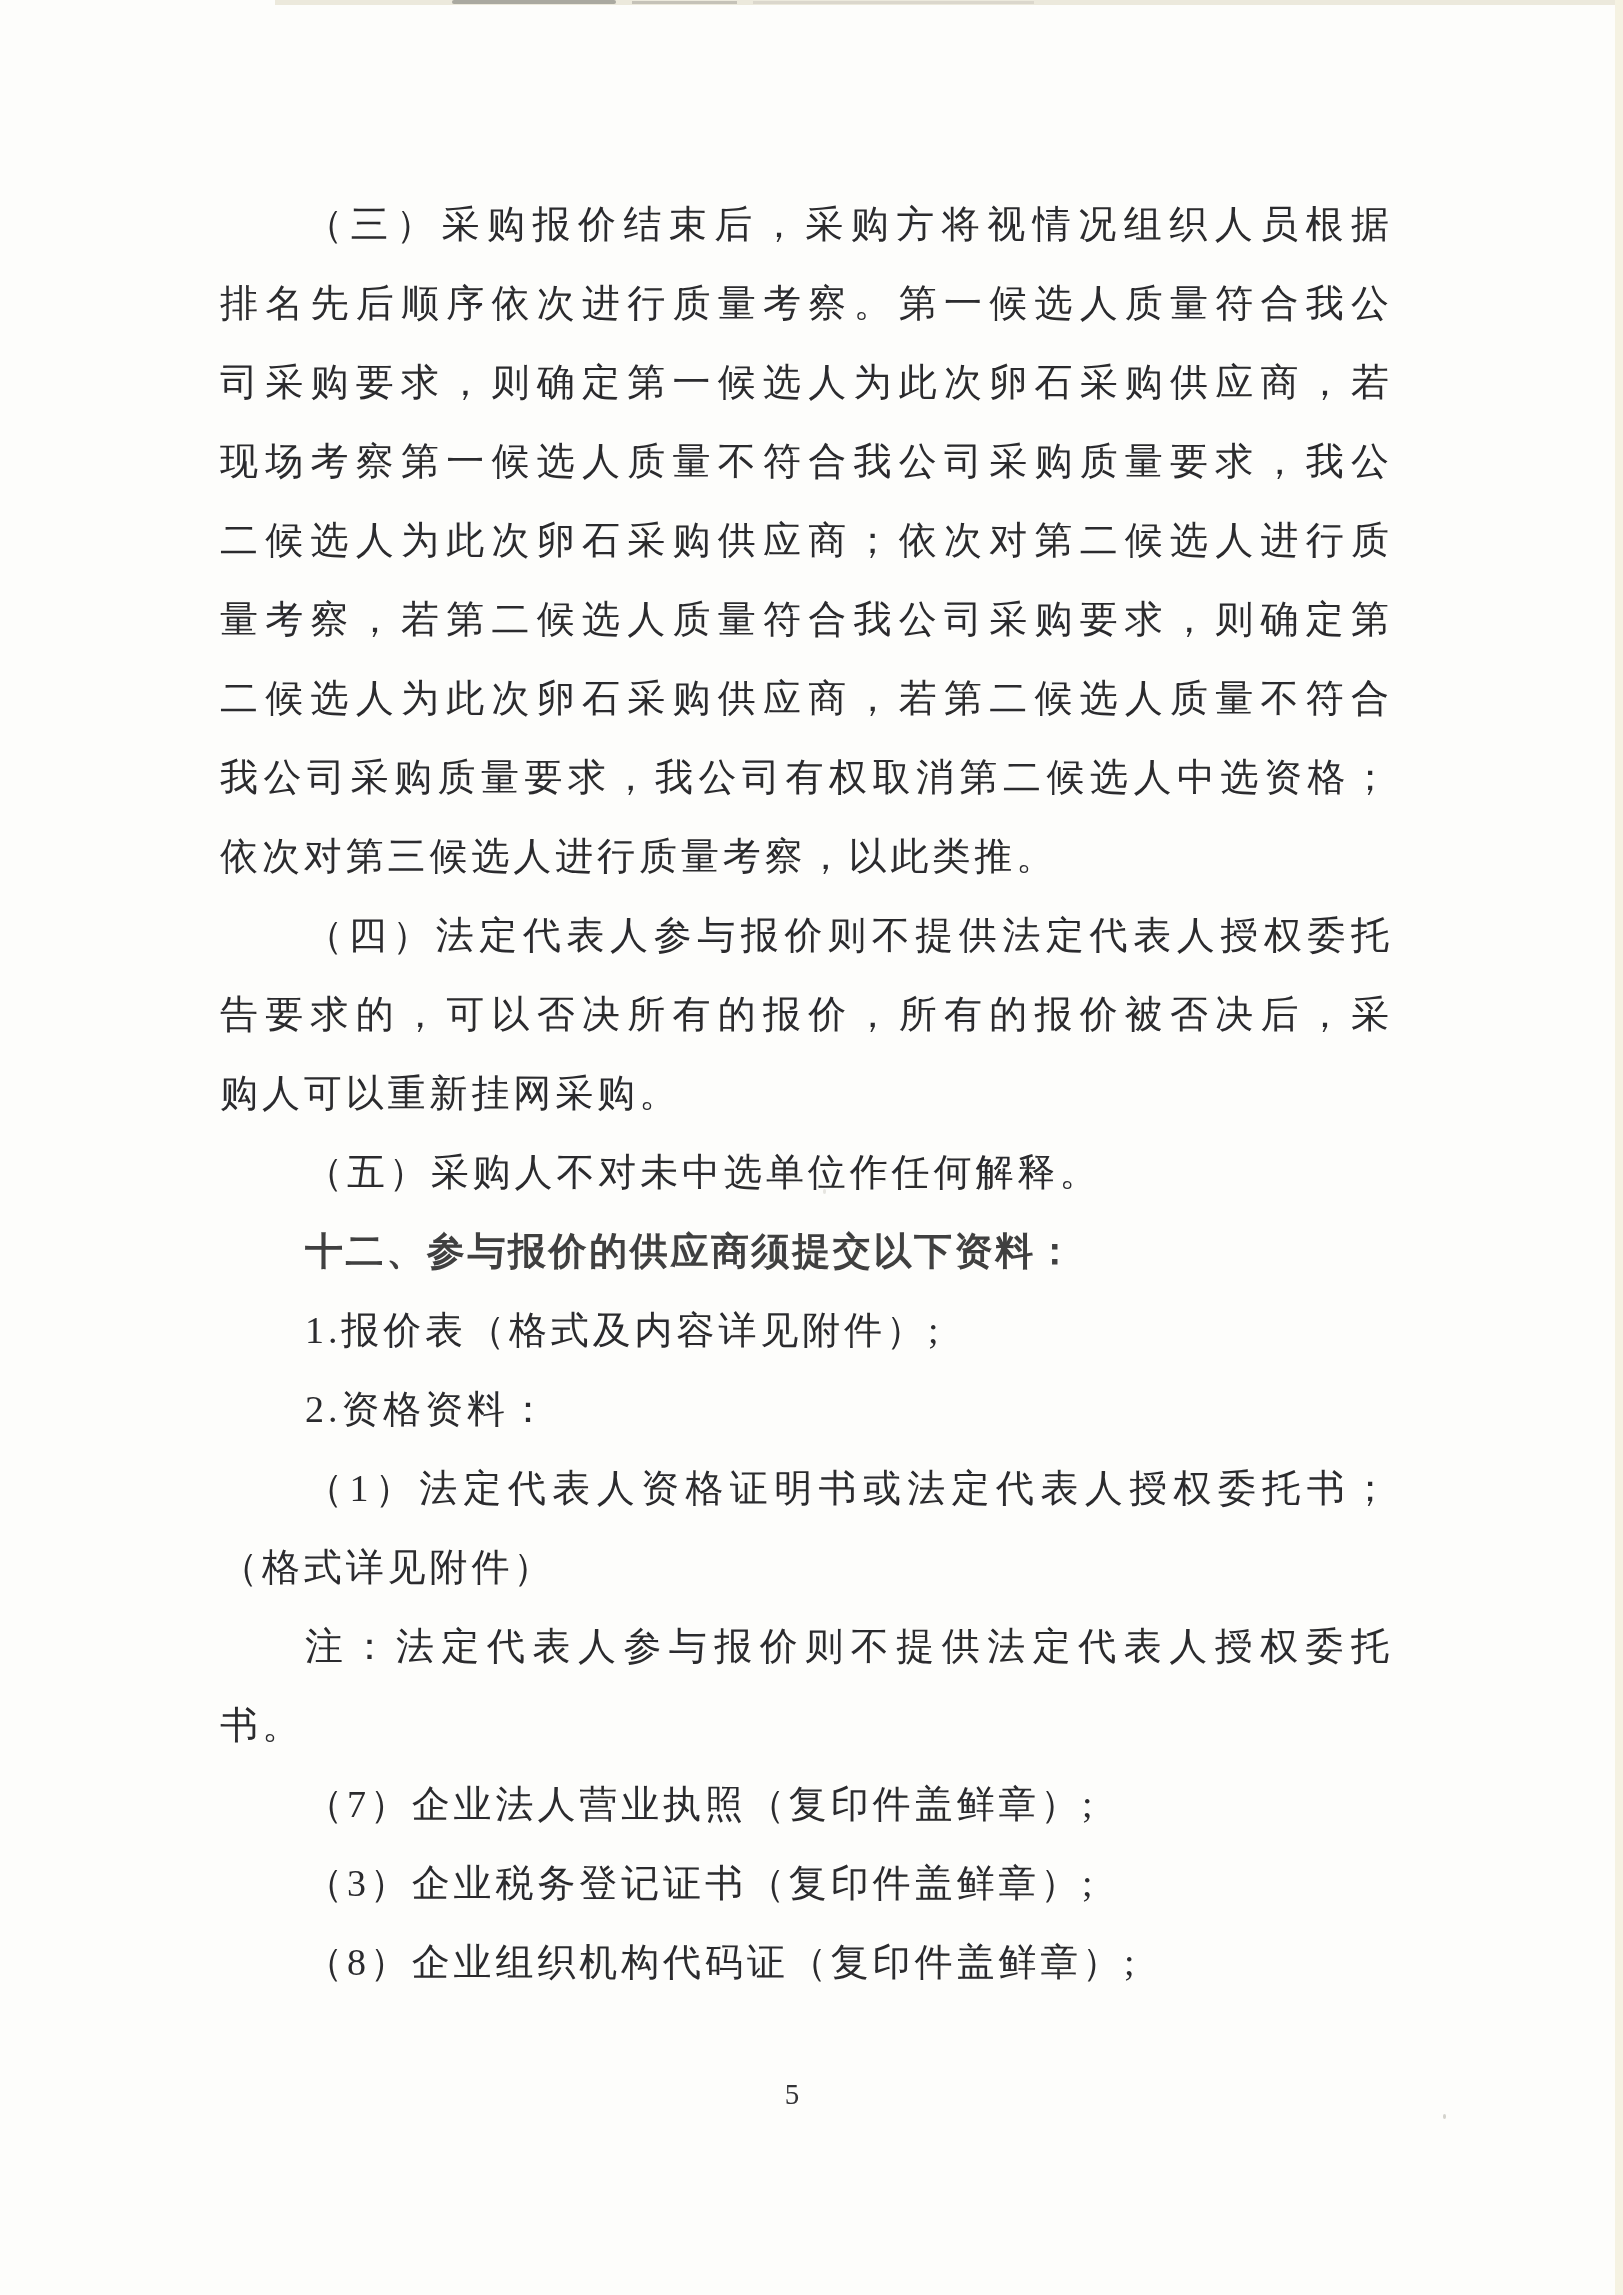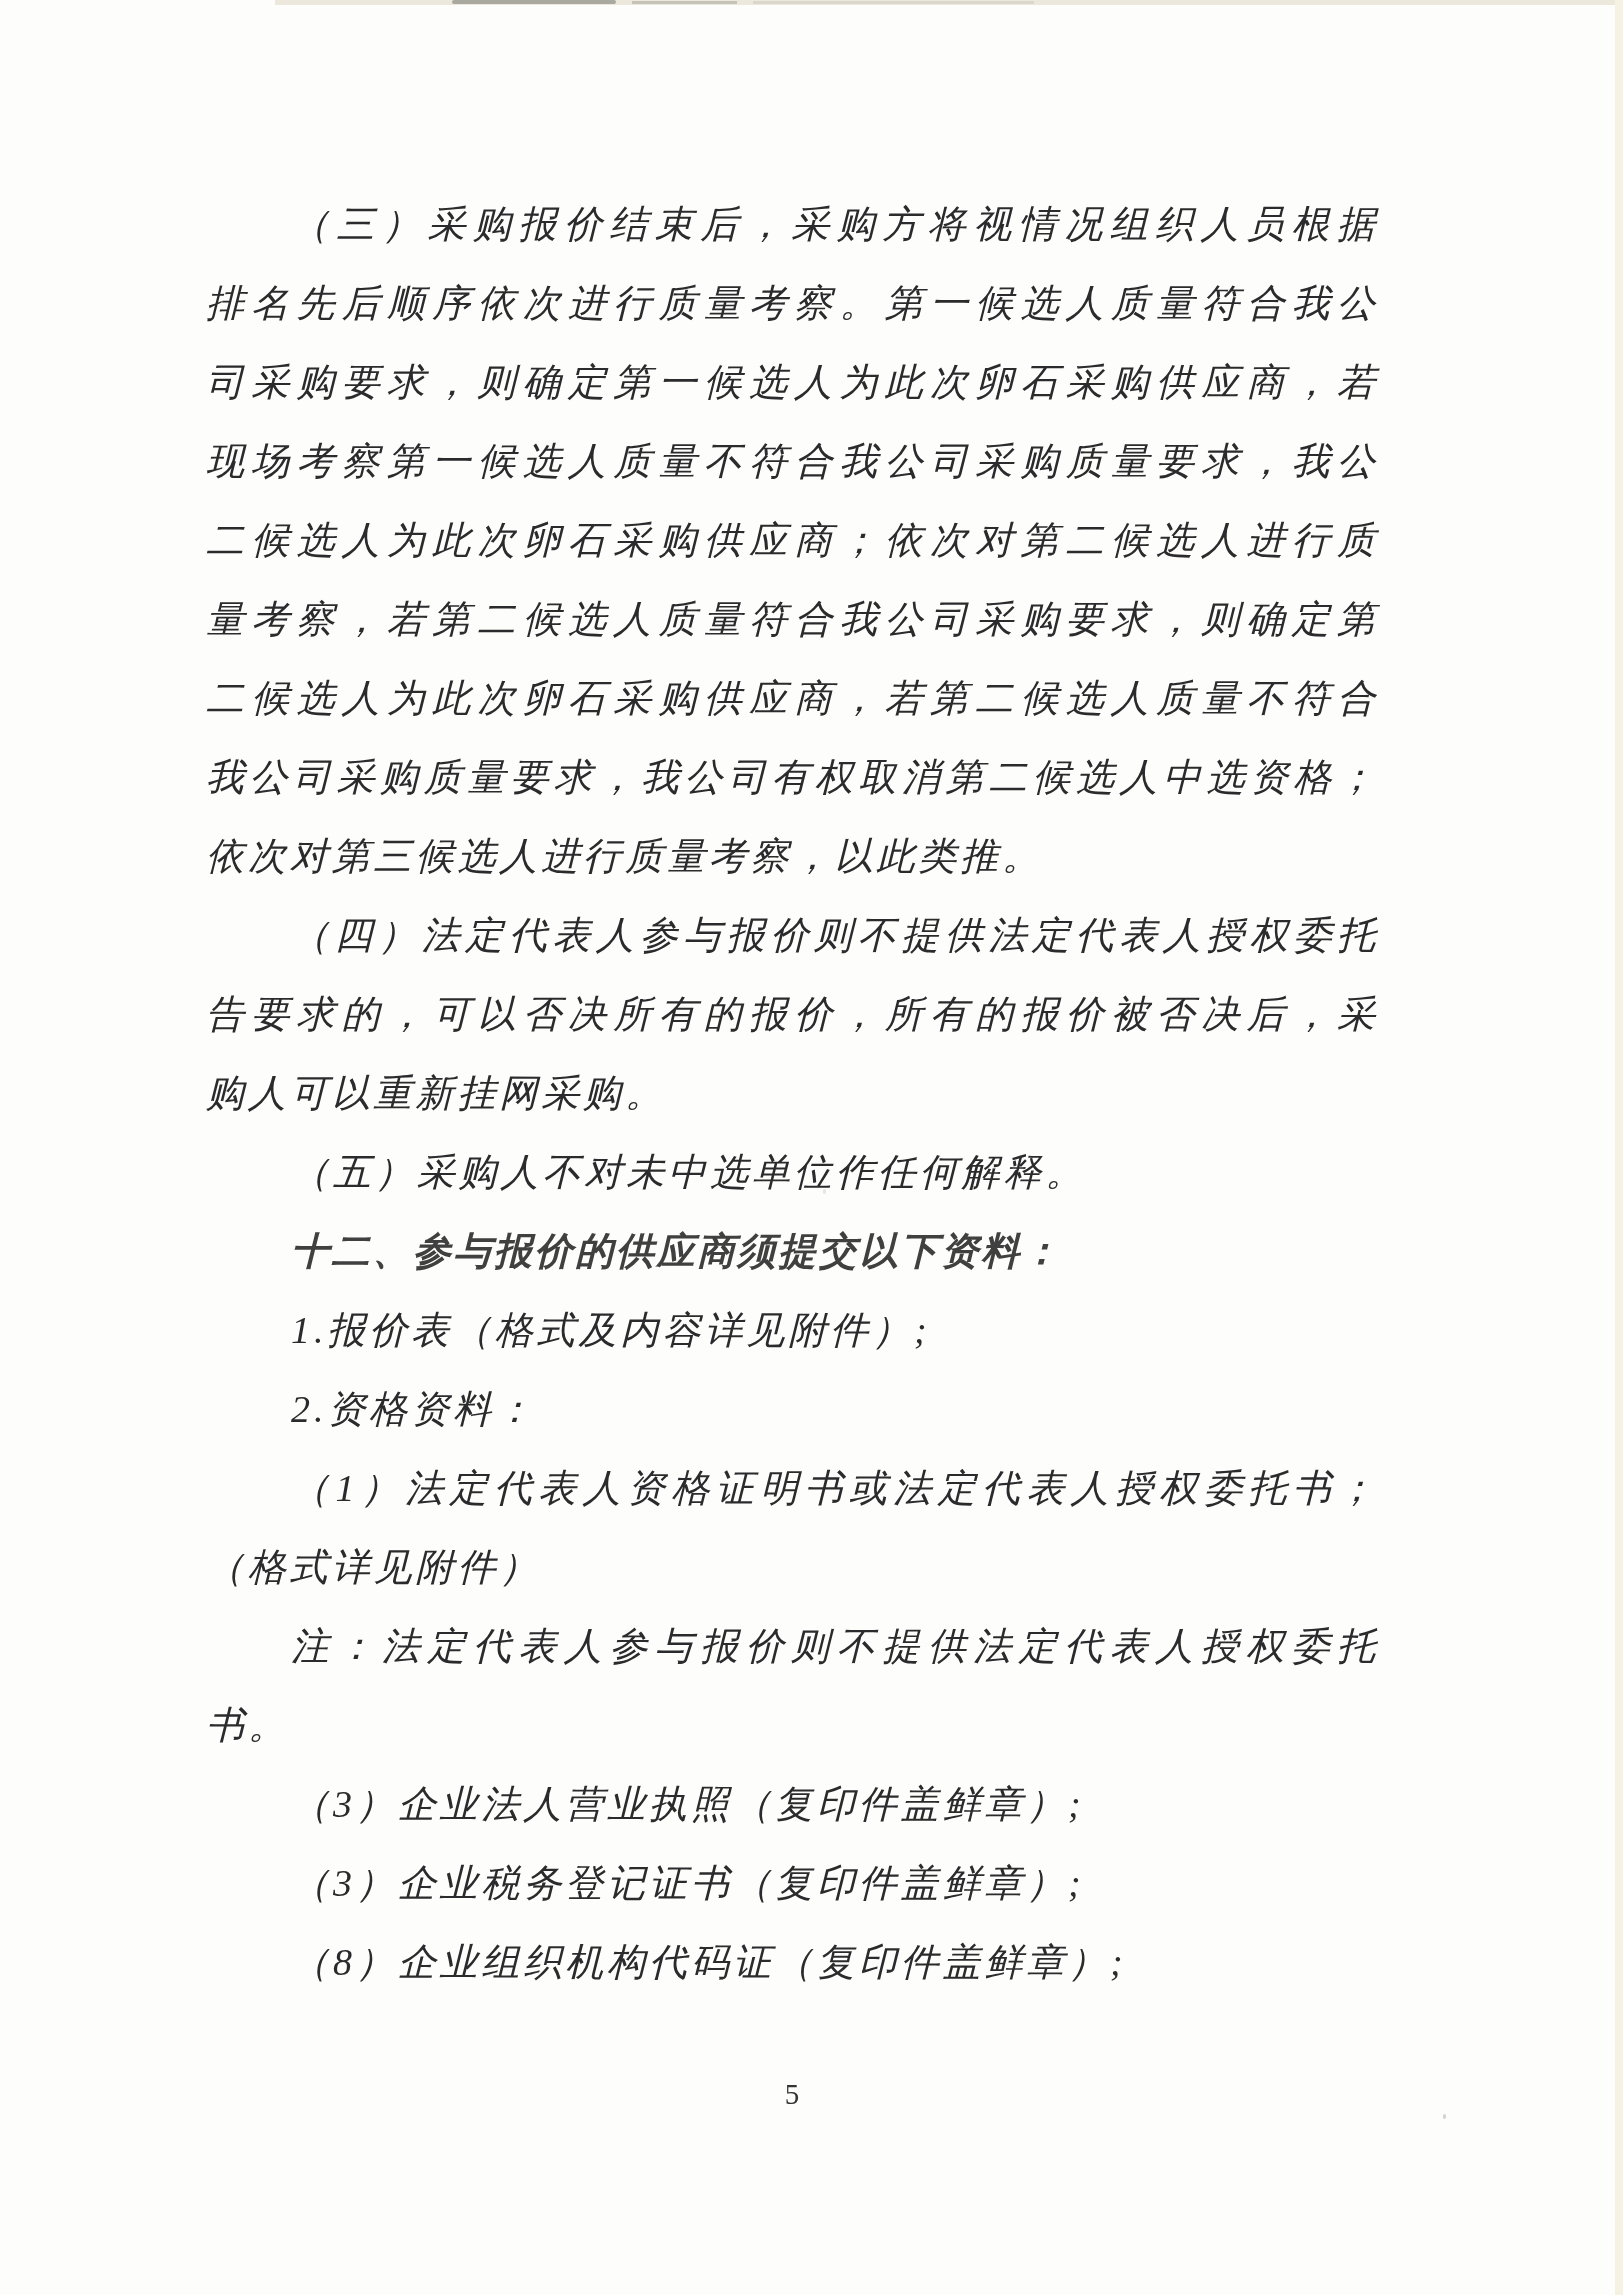--- a/index.html
+++ b/index.html
@@ -59,24 +59,23 @@
     background: #b9b7af;
     border-radius: 50%;
     opacity: 0.6;
   }
   .speck.s1 { left: 1443px; top: 2114px; }
   .speck.s2 { left: 823px; top: 1189px; opacity: 0.35; }
 
   
   .textblock {
     position: absolute;
-    left: 206px;
+    left: 220px;
     top: 185px;
     width: 1173px;
-    font-style: italic;
   }
   .line {
     font-family: "Liberation Serif", serif;
     font-size: 38px;
     line-height: 79px;
     height: 79px;
     color: #2b2b2e;
     letter-spacing: 3.9px;
   }
   .line.ind { text-indent: 85px; }
@@ -126,20 +125,20 @@
       <div class="line just">告要求的，可以否决所有的报价，所有的报价被否决后，采</div>
       <div class="line">购人可以重新挂网采购。</div>
       <div class="line ind">（五）采购人不对未中选单位作任何解释。</div>
       <div class="line ind bold">十二、参与报价的供应商须提交以下资料：</div>
       <div class="line ind">1.报价表（格式及内容详见附件）;</div>
       <div class="line ind">2.资格资料：</div>
       <div class="line ind just">（1）法定代表人资格证明书或法定代表人授权委托书；</div>
       <div class="line">（格式详见附件）</div>
       <div class="line ind just">注：法定代表人参与报价则不提供法定代表人授权委托</div>
       <div class="line">书。</div>
-      <div class="line ind">（3）企业法人营业执照（复印件盖鲜章）;</div>
+      <div class="line ind">（7）企业法人营业执照（复印件盖鲜章）;</div>
       <div class="line ind">（3）企业税务登记证书（复印件盖鲜章）;</div>
       <div class="line ind">（8）企业组织机构代码证（复印件盖鲜章）;</div>
     </div>
 
   <div class="pagenum">5</div>
 </div>
 
 
 </body></html>

